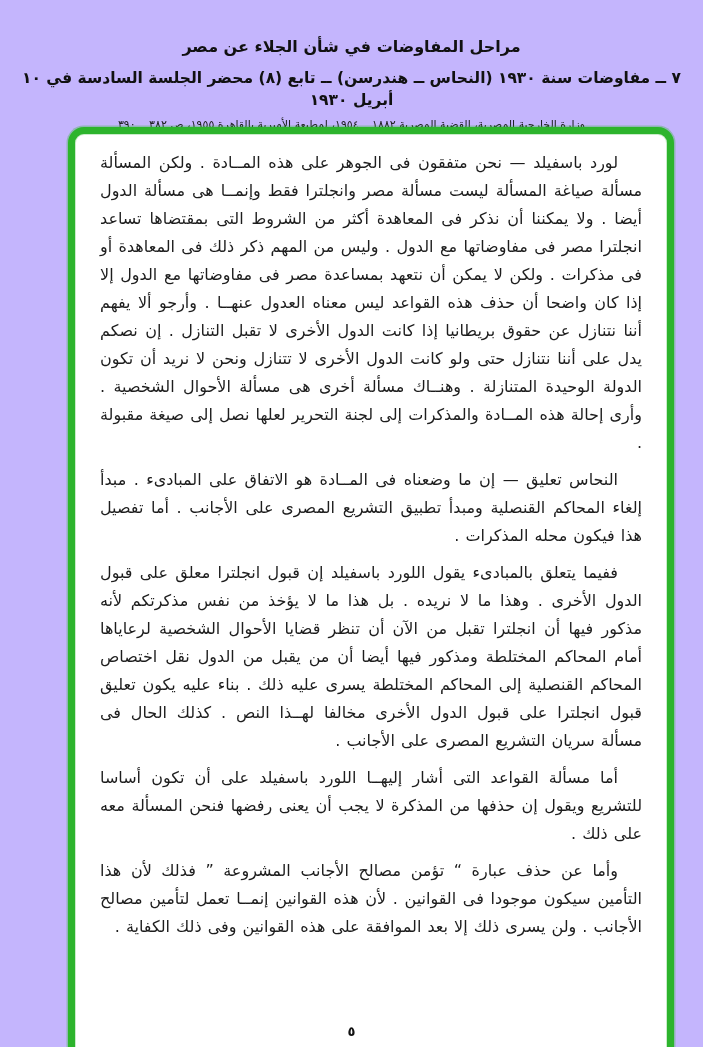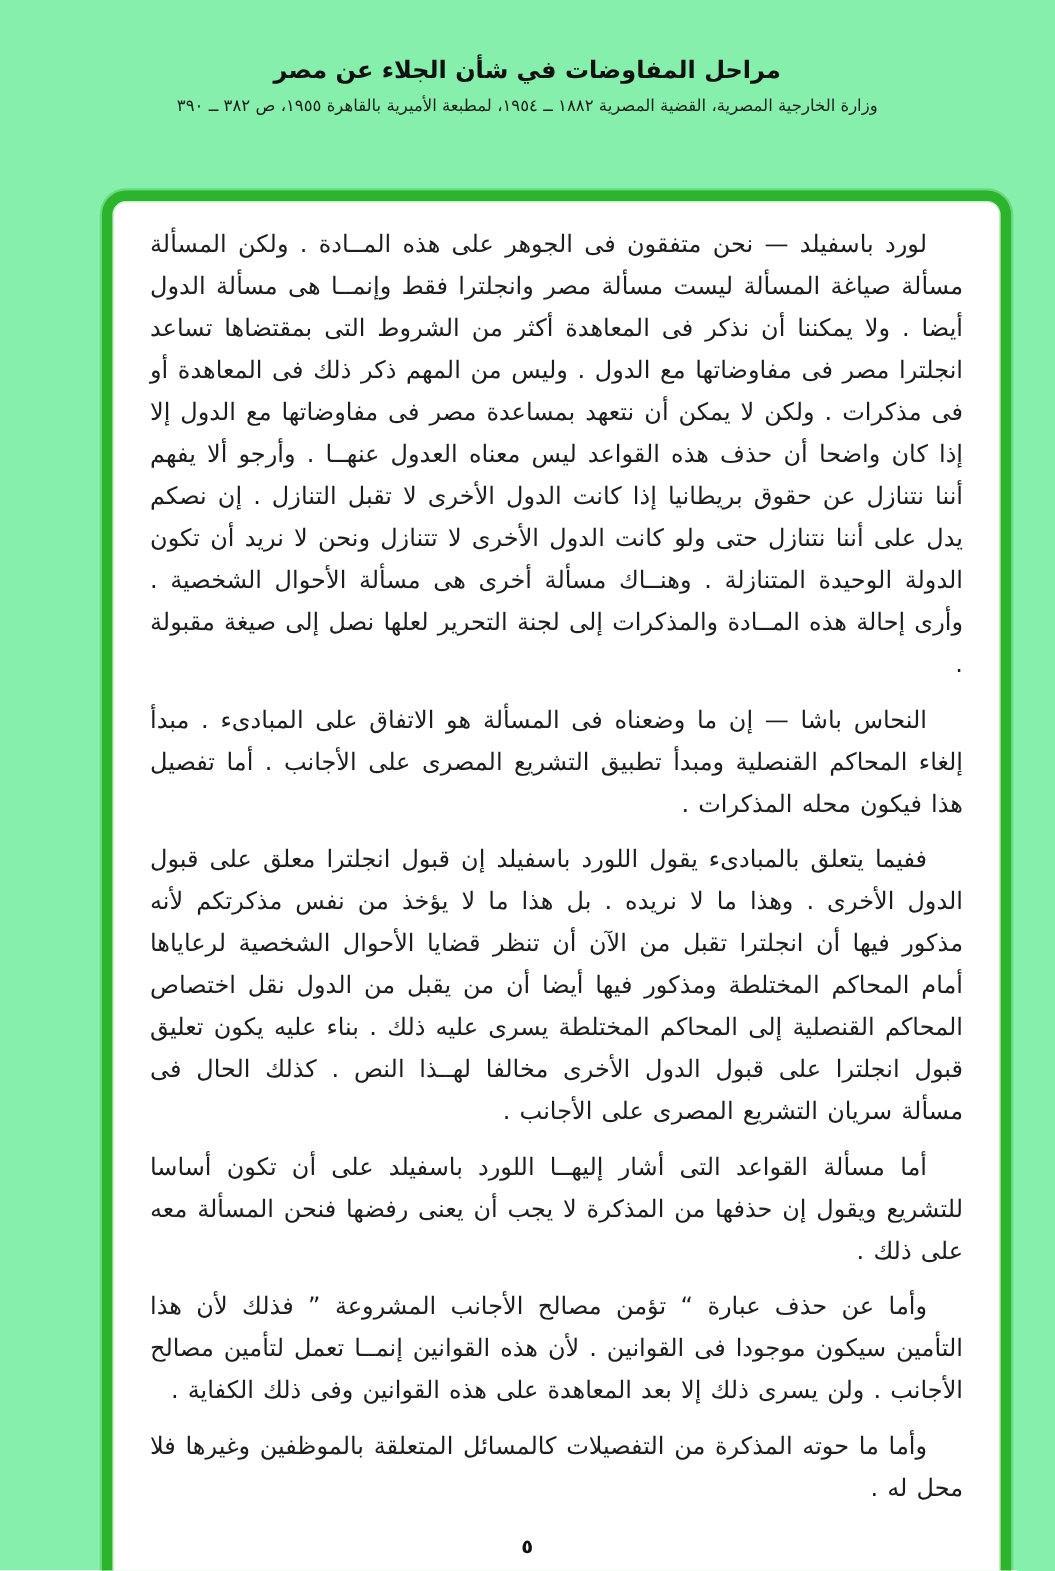--- a/index.html
+++ b/index.html
@@ -6,21 +6,21 @@
   html, body {
     width: 703px; height: 1047px;
     background: #ffffff;
     font-family: "DejaVu Sans", sans-serif;
     overflow: hidden;
     position: relative;
   }
   .page {
     position: relative;
     width: 703px; height: 1047px;
-    background: #86efac;
+    background: #c4b5fd;
     direction: rtl;
   }
   .header {
     position: absolute;
     top: 36px; left: 0; right: 0;
     text-align: center;
     color: #111111;
   }
   .header .title {
     font-size: 16px;
@@ -73,28 +73,28 @@
     color: #111111;
   }
 </style>
 </head>
 <body>
 
 <div class="page">
 
   <div class="header">
     <div class="title">مراحل المفاوضات في شأن الجلاء عن مصر</div>
+    <div class="subtitle">٧ ــ مفاوضات سنة ١٩٣٠ (النحاس ــ هندرسن) ــ تابع (٨) محضر الجلسة السادسة في ١٠ أبريل ١٩٣٠</div>
     <div class="source">وزارة الخارجية المصرية، القضية المصرية ١٨٨٢ ــ ١٩٥٤، لمطبعة الأميرية بالقاهرة ١٩٥٥، ص ٣٨٢ ــ ٣٩٠</div>
   </div>
 
   <div class="frame">
     <p>لورد باسفيلد — نحن متفقون فى الجوهر على هذه المــادة . ولكن المسألة مسألة صياغة المسألة ليست مسألة مصر وانجلترا فقط وإنمــا هى مسألة الدول أيضا . ولا يمكننا أن نذكر فى المعاهدة أكثر من الشروط التى بمقتضاها تساعد انجلترا مصر فى مفاوضاتها مع الدول . وليس من المهم ذكر ذلك فى المعاهدة أو فى مذكرات . ولكن لا يمكن أن نتعهد بمساعدة مصر فى مفاوضاتها مع الدول إلا إذا كان واضحا أن حذف هذه القواعد ليس معناه العدول عنهــا . وأرجو ألا يفهم أننا نتنازل عن حقوق بريطانيا إذا كانت الدول الأخرى لا تقبل التنازل . إن نصكم يدل على أننا نتنازل حتى ولو كانت الدول الأخرى لا تتنازل ونحن لا نريد أن تكون الدولة الوحيدة المتنازلة . وهنــاك مسألة أخرى هى مسألة الأحوال الشخصية . وأرى إحالة هذه المــادة والمذكرات إلى لجنة التحرير لعلها نصل إلى صيغة مقبولة .</p>
-    <p>النحاس باشا — إن ما وضعناه فى المسألة هو الاتفاق على المبادىء . مبدأ إلغاء المحاكم القنصلية ومبدأ تطبيق التشريع المصرى على الأجانب . أما تفصيل هذا فيكون محله المذكرات .</p>
+    <p>النحاس تعليق — إن ما وضعناه فى المــادة هو الاتفاق على المبادىء . مبدأ إلغاء المحاكم القنصلية ومبدأ تطبيق التشريع المصرى على الأجانب . أما تفصيل هذا فيكون محله المذكرات .</p>
     <p>ففيما يتعلق بالمبادىء يقول اللورد باسفيلد إن قبول انجلترا معلق على قبول الدول الأخرى . وهذا ما لا نريده . بل هذا ما لا يؤخذ من نفس مذكرتكم لأنه مذكور فيها أن انجلترا تقبل من الآن أن تنظر قضايا الأحوال الشخصية لرعاياها أمام المحاكم المختلطة ومذكور فيها أيضا أن من يقبل من الدول نقل اختصاص المحاكم القنصلية إلى المحاكم المختلطة يسرى عليه ذلك . بناء عليه يكون تعليق قبول انجلترا على قبول الدول الأخرى مخالفا لهــذا النص . كذلك الحال فى مسألة سريان التشريع المصرى على الأجانب .</p>
     <p>أما مسألة القواعد التى أشار إليهــا اللورد باسفيلد على أن تكون أساسا للتشريع ويقول إن حذفها من المذكرة لا يجب أن يعنى رفضها فنحن المسألة معه على ذلك .</p>
-    <p>وأما عن حذف عبارة “ تؤمن مصالح الأجانب المشروعة ” فذلك لأن هذا التأمين سيكون موجودا فى القوانين . لأن هذه القوانين إنمــا تعمل لتأمين مصالح الأجانب . ولن يسرى ذلك إلا بعد المعاهدة على هذه القوانين وفى ذلك الكفاية .</p>
-    <p>وأما ما حوته المذكرة من التفصيلات كالمسائل المتعلقة بالموظفين وغيرها فلا محل له .</p>
+    <p>وأما عن حذف عبارة “ تؤمن مصالح الأجانب المشروعة ” فذلك لأن هذا التأمين سيكون موجودا فى القوانين . لأن هذه القوانين إنمــا تعمل لتأمين مصالح الأجانب . ولن يسرى ذلك إلا بعد الموافقة على هذه القوانين وفى ذلك الكفاية .</p>
 
   </div>
 
   <div class="page-number">٥</div>
 
 </div>
 
 </body></html>

